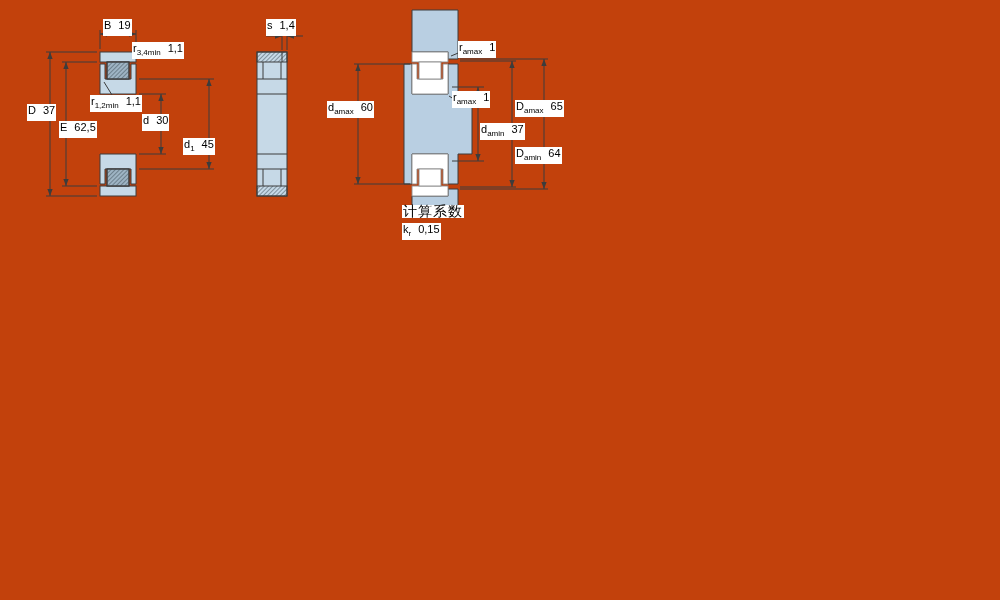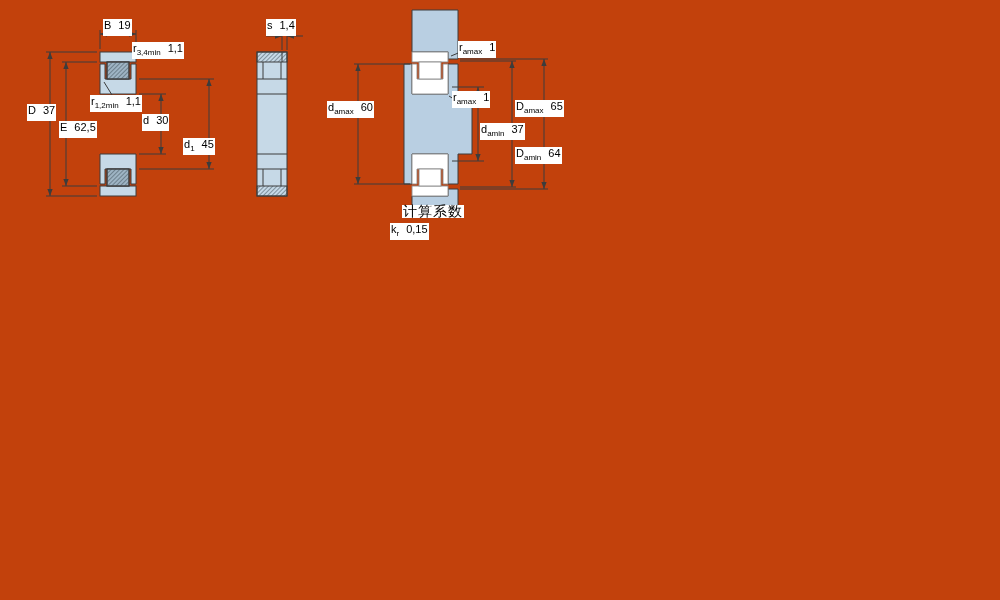--- a/index.html
+++ b/index.html
@@ -157,15 +157,15 @@
 <span class="lbl" style="left:452px;top:91px"><span>r</span><sub>amax</sub><span class="val">1</span></span>
 
 <span class="lbl" style="left:480px;top:123px"><span>d</span><sub>amin</sub><span class="val">37</span></span>
 
 <span class="lbl" style="left:515px;top:100px"><span>D</span><sub>amax</sub><span class="val">65</span></span>
 
 <span class="lbl" style="left:515px;top:147px"><span>D</span><sub>amin</sub><span class="val">64</span></span>
 
 <span class="lbl cjk" style="left:402px;top:205px">计算系数</span>
 
-<span class="lbl" style="left:390px;top:223px"><span>k</span><sub>r</sub><span class="val">0,15</span></span>
+<span class="lbl" style="left:402px;top:223px"><span>k</span><sub>r</sub><span class="val">0,15</span></span>
 
 </div>
 
 </body></html>

